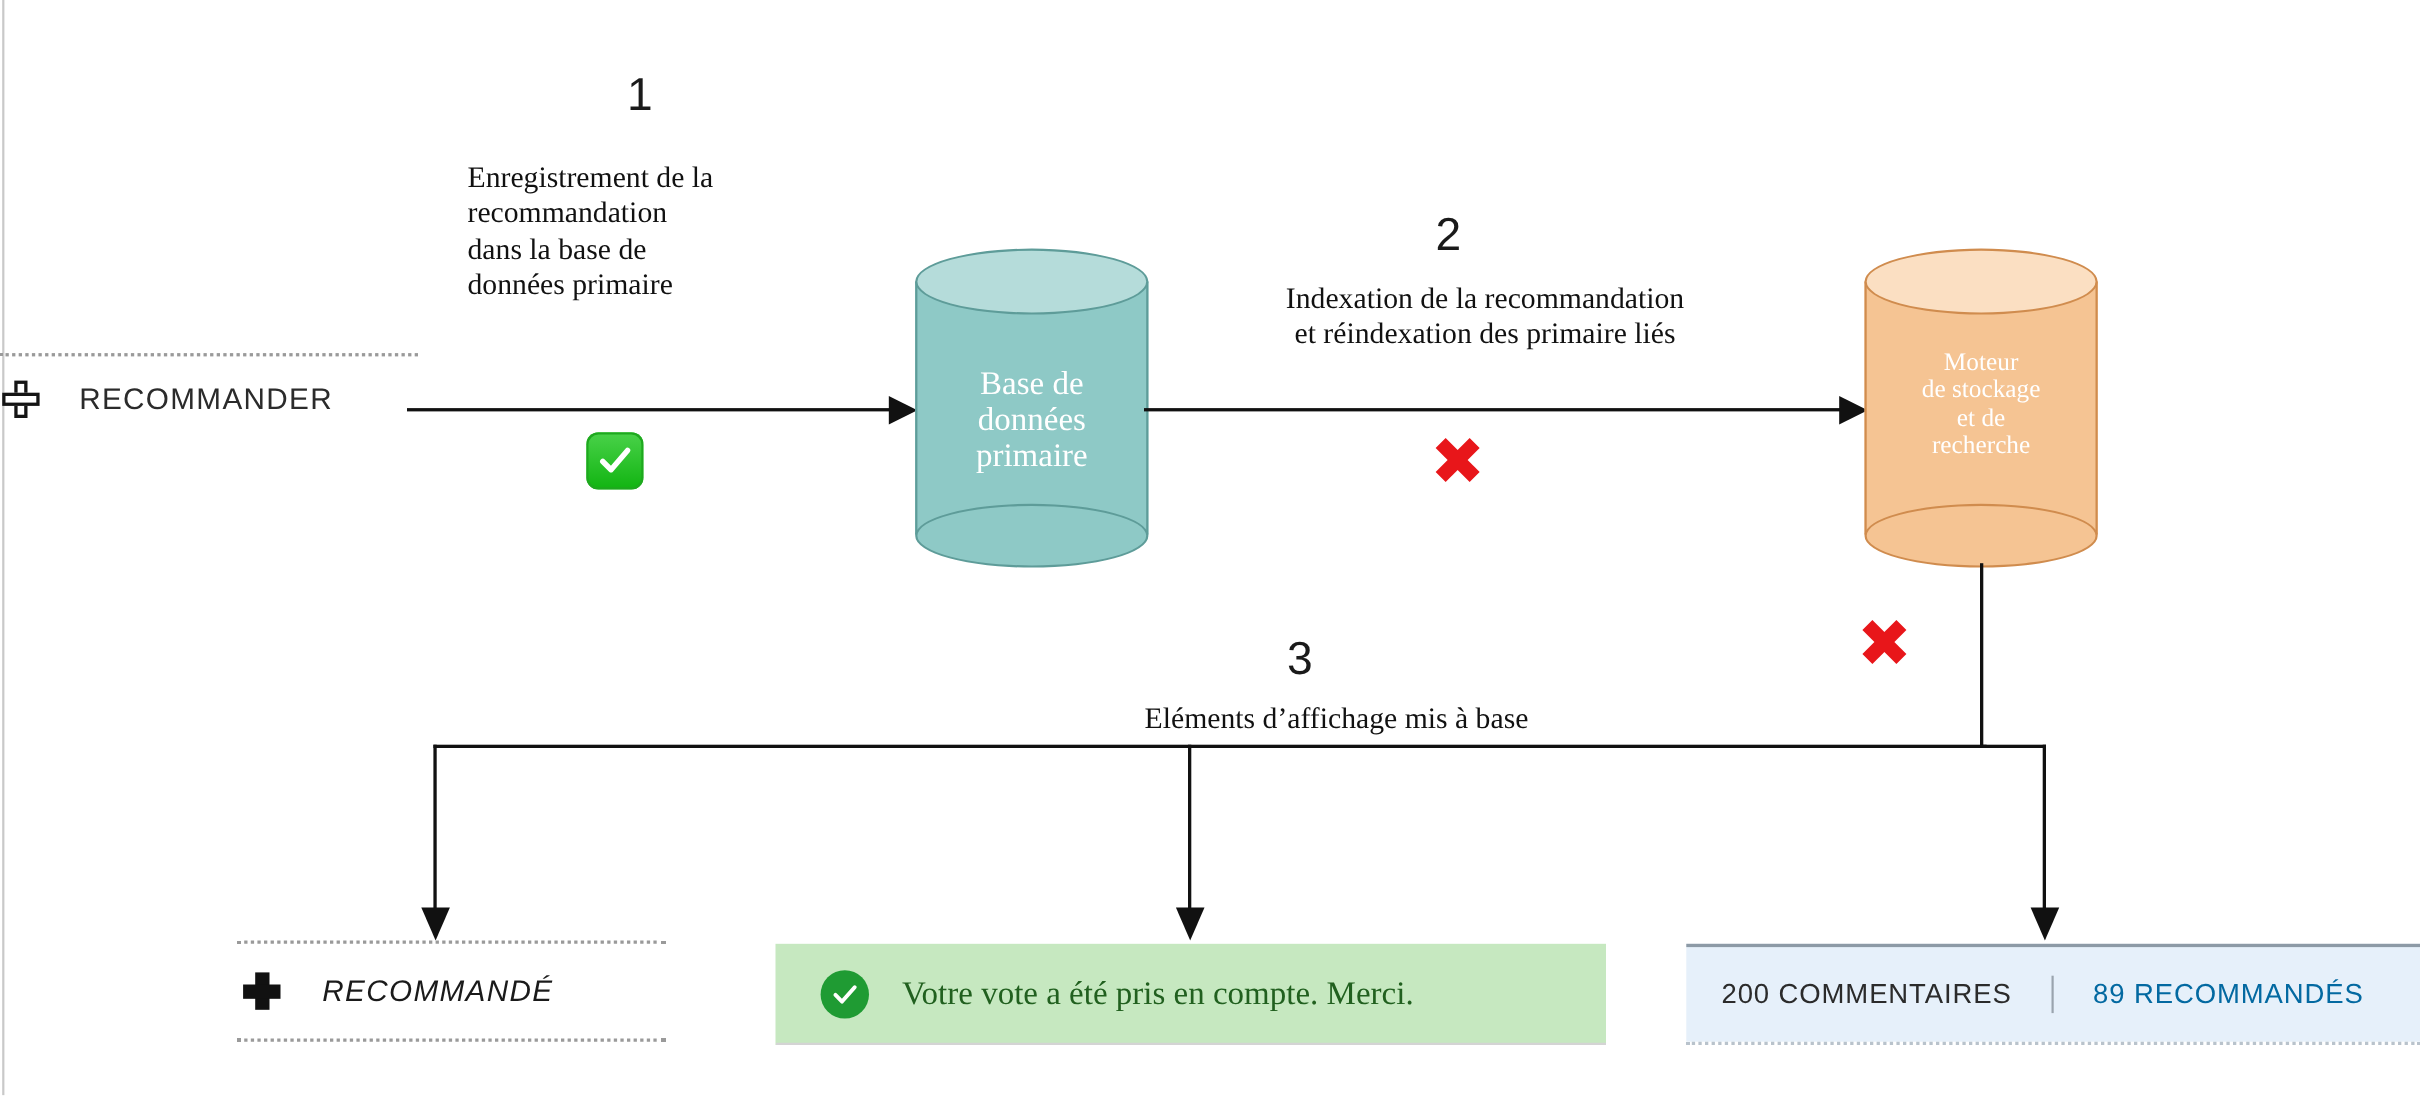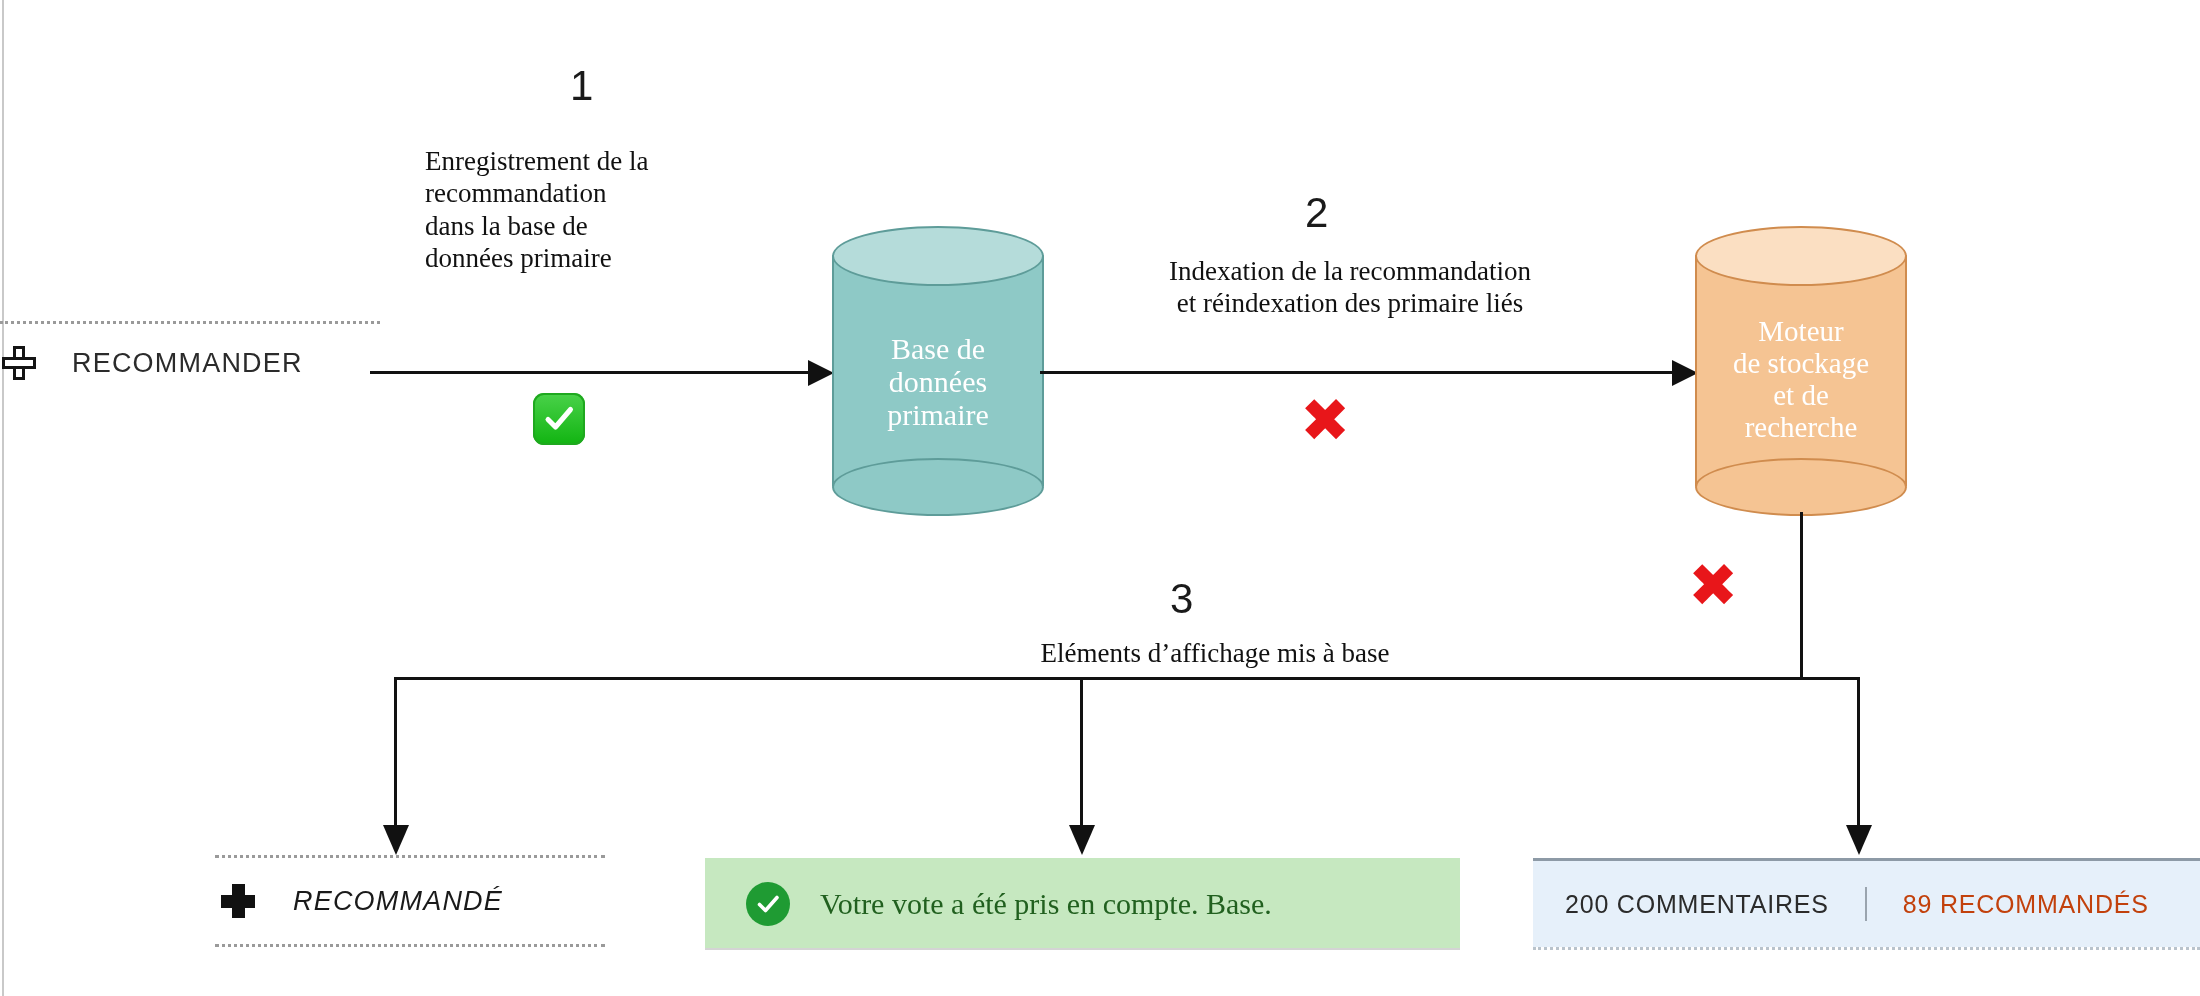--- a/index.html
+++ b/index.html
@@ -188,21 +188,21 @@
     align-items: center;
     border-top: 3px solid #8d9aa6;
   }
   .counter-item {
     font-family: "Liberation Sans", "DejaVu Sans", sans-serif;
     font-size: 25px;
     letter-spacing: 0.8px;
     white-space: nowrap;
   }
   .counter-item.primary { color: #2b2b2b; }
-  .counter-item.muted { color: #c2410c; }
+  .counter-item.muted { color: #0369a1; }
   .counter-sep {
     width: 2px;
     height: 34px;
     background: #9aa4ae;
   }
 </style>
 </head>
 <body>
 
 <div id="canvas">
@@ -249,21 +249,21 @@
 
   <div class="abs h-arrow-line" style="left:1040px; top:371px; width:640px;"></div>
   <div class="abs arrow-head-right" style="left:1672px; top:360px;"></div>
 
   <div class="abs red-x" style="left:1300px; top:390px;">✖</div>
 
   <div class="cylinder" style="left:1695px; top:226px; width:212px; height:290px;">
     <div class="cyl-body" style="top:30px; height:230px; background:#f5c493; border-left:2px solid #d08c4e; border-right:2px solid #d08c4e; box-sizing:border-box;"></div>
     <div class="cyl-top" style="top:232px; height:58px; background:#f5c493; border:2px solid #d08c4e; box-sizing:border-box;"></div>
     <div class="cyl-top" style="top:0px; height:60px; background:#fbdfc2; border:2px solid #d08c4e; box-sizing:border-box;"></div>
-    <div class="cyl-label" style="top:90px; font-size:29px;">Moteur
+    <div class="cyl-label" style="top:90px; font-size:23px;">Moteur
 de stockage
 et de
 recherche</div>
   </div>
 
   <div class="abs step-num" style="left:1170px; top:578px;">3</div>
 
   <div class="abs caption" style="left:965px; top:637px; width:500px; text-align:center;">Eléments d’affichage mis à base</div>
 
   <div class="abs v-line" style="left:1800px; top:512px; height:167px;"></div>
@@ -290,21 +290,21 @@
     </div>
     <div class="dotted-rule" style="width:390px;"></div>
   </div>
 
   <div class="abs notif" style="left:705px; top:858px; width:755px; height:92px;">
     <span class="notif-icon" style="margin-left:41px;">
       <svg width="30" height="30" viewBox="0 0 30 30" aria-hidden="true">
         <path d="M6.5 15.5 L12.5 21.5 L24 8.5" fill="none" stroke="#ffffff" stroke-width="3.6" stroke-linecap="round" stroke-linejoin="round"></path>
       </svg>
     </span>
-    <span class="notif-text" style="margin-left:30px;">Votre vote a été pris en compte. Base.</span>
+    <span class="notif-text" style="margin-left:30px;">Votre vote a été pris en compte. Merci.</span>
   </div>
 
   <div class="abs" style="left:1533px; top:858px; width:730px;">
     <div class="counter" style="width:667px; height:86px;">
       <span class="counter-item primary" style="margin-left:32px;">200 COMMENTAIRES</span>
       <span class="counter-sep" style="margin-left:36px;"></span>
       <span class="counter-item muted" style="margin-left:36px;">89 RECOMMANDÉS</span>
     </div>
     <div class="dotted-rule" style="width:667px; border-top-color:#b9c3cc;"></div>
   </div>

